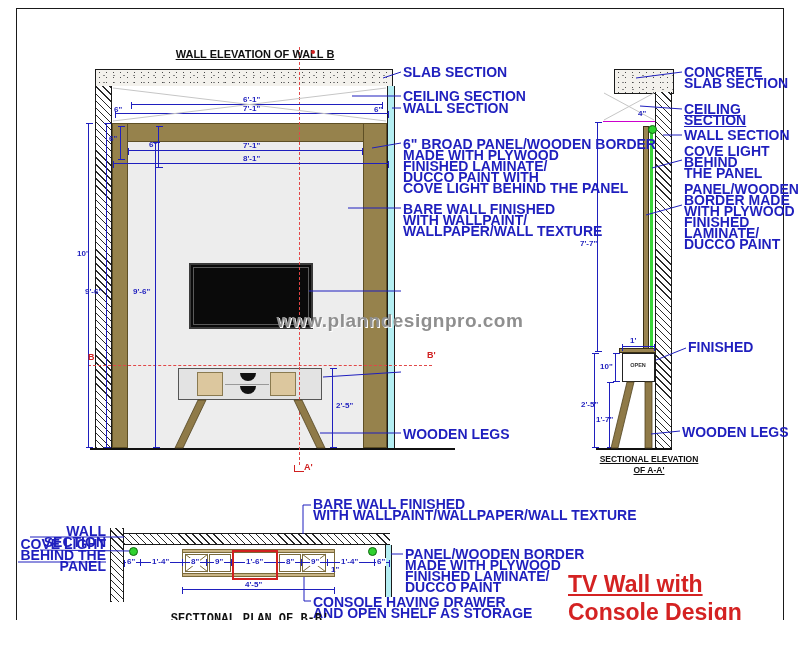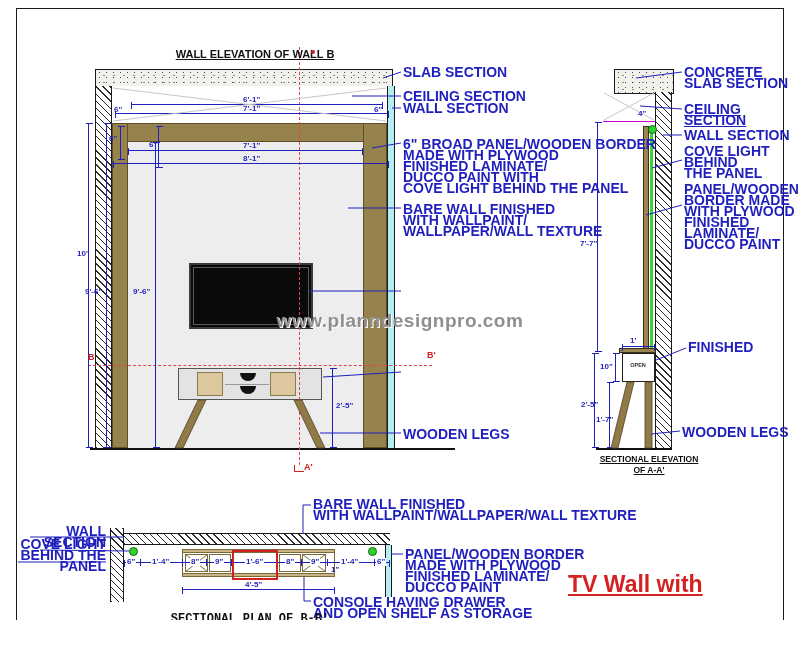--- a/index.html
+++ b/index.html
@@ -195,20 +195,21 @@
   <div class="lbl" style="left:405px;top:549px;">PANEL/WOODEN BORDER
 MADE WITH PLYWOOD
 FINISHED LAMINATE/
 DUCCO PAINT</div>
   <div class="lbl" style="left:313px;top:597px;">CONSOLE HAVING DRAWER
 AND OPEN SHELF AS STORAGE</div>
   <div class="dwg-title" style="left:170px;top:612px;width:160px;font-size:12px;font-family:Liberation Mono, monospace;">SECTIONAL PLAN OF B-B'</div>
 
   <div class="abs title-block" style="left:568px;top:570px;z-index:6;">
     <div>TV Wall with</div>
+    <div>Console Design</div>
   </div>
   <div class="watermark">www.planndesignpro.com</div>
 
   <svg class="overlay" width="800" height="653" viewBox="0 0 800 653">
     <g stroke="#c6c6c6" stroke-width="1">
       <line x1="113" y1="88" x2="386" y2="121"></line>
         <line x1="113" y1="121" x2="386" y2="88"></line>
       <line x1="604" y1="93" x2="654" y2="120"></line>
         <line x1="604" y1="120" x2="654" y2="93"></line>
     </g>

